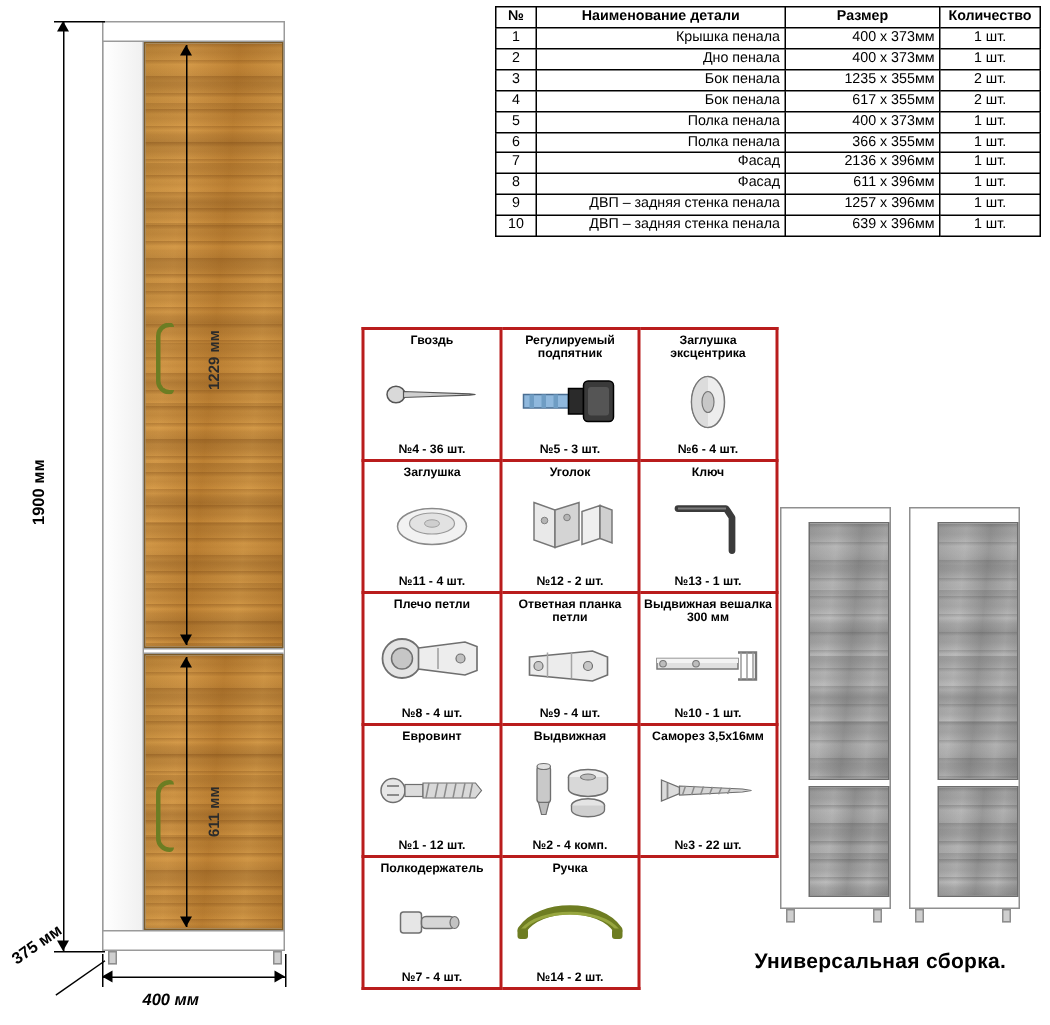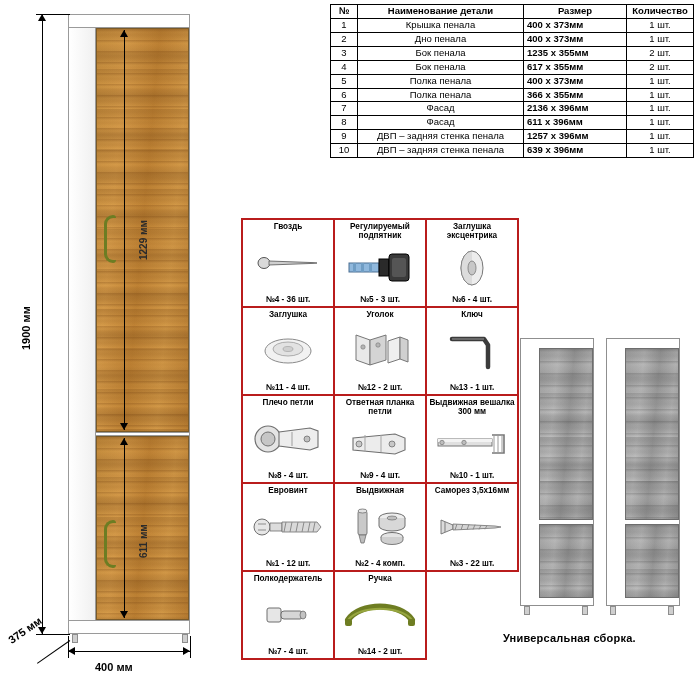--- a/index.html
+++ b/index.html
@@ -172,22 +172,22 @@
     border-collapse: collapse;
     font-size: 9.5px;
   }
   #parts-table th, #parts-table td {
     border: 1px solid #000;
     padding: 1px 3px;
     line-height: 1.15;
   }
   #parts-table th { font-weight: bold; text-align: center; }
   #parts-table td.num { text-align: center; width: 20px; }
-  #parts-table td.name { text-align: center; }
-  #parts-table td.size { text-align: left; width: 96px; font-weight: bold; }
+  #parts-table td.name { text-align: right; }
+  #parts-table td.size { text-align: right; width: 96px; }
   #parts-table td.qty { text-align: center; width: 60px; }
 
   
   #hardware-grid {
     position: absolute;
     left: 241px; top: 218px;
     width: 270px;
     border-collapse: collapse;
     font-size: 8.5px;
     table-layout: fixed;
@@ -256,21 +256,21 @@
   .grey-door {
     position: absolute;
     left: 18px; width: 54px;
     border: 1px solid #6d6d6d;
     box-sizing: border-box;
   }
   .grey-door.up { top: 9px; height: 172px; }
   .grey-door.low { top: 185px; height: 74px; }
   .caption {
     position: absolute;
-    font-size: 11px;
+    font-size: 14px;
     font-weight: bold;
     letter-spacing: .2px;
     white-space: nowrap;
   }
 </style>
 </head>
 <body>
 
 <div class="abs" id="cabinet-drawing">
 
@@ -294,21 +294,21 @@
   <div class="arrow-down" style="left:38px; top:627px;"></div>
   <div class="tick-h" style="left:36px; top:14px; width:34px;"></div>
   <div class="tick-h" style="left:36px; top:634px; width:34px;"></div>
   <div class="dim-label rot90" style="left:20px; top:350px;">1900 мм</div>
 
   <div class="dim-line-h" style="left:68px; top:651px; width:122px;"></div>
   <div class="arrow-left" style="left:68px; top:647px;"></div>
   <div class="arrow-right" style="left:183px; top:647px;"></div>
   <div class="tick-v" style="left:68px; top:636px; height:22px;"></div>
   <div class="tick-v" style="left:190px; top:636px; height:22px;"></div>
-  <div class="dim-label" style="left:95px; top:661px;">400 мм</div>
+  <div class="dim-label" style="left:95px; top:661px;font-style:italic;">400 мм</div>
 
   <div class="dim-line-h" style="left:30px; top:640px; width:40px; transform:rotate(-35deg); transform-origin:right center;"></div>
   <div class="dim-label" style="left:6px; top:636px; transform:rotate(-35deg); transform-origin:left top;">375 мм</div>
 
   <div class="dim-line-v" style="left:124px; top:30px; height:400px;"></div>
   <div class="arrow-up" style="left:120px; top:30px;"></div>
   <div class="arrow-down" style="left:120px; top:423px;"></div>
   <div class="dim-inner-label rot90" style="left:138px; top:260px;">1229 мм</div>
 
   <div class="dim-line-v" style="left:124px; top:438px; height:180px;"></div>

